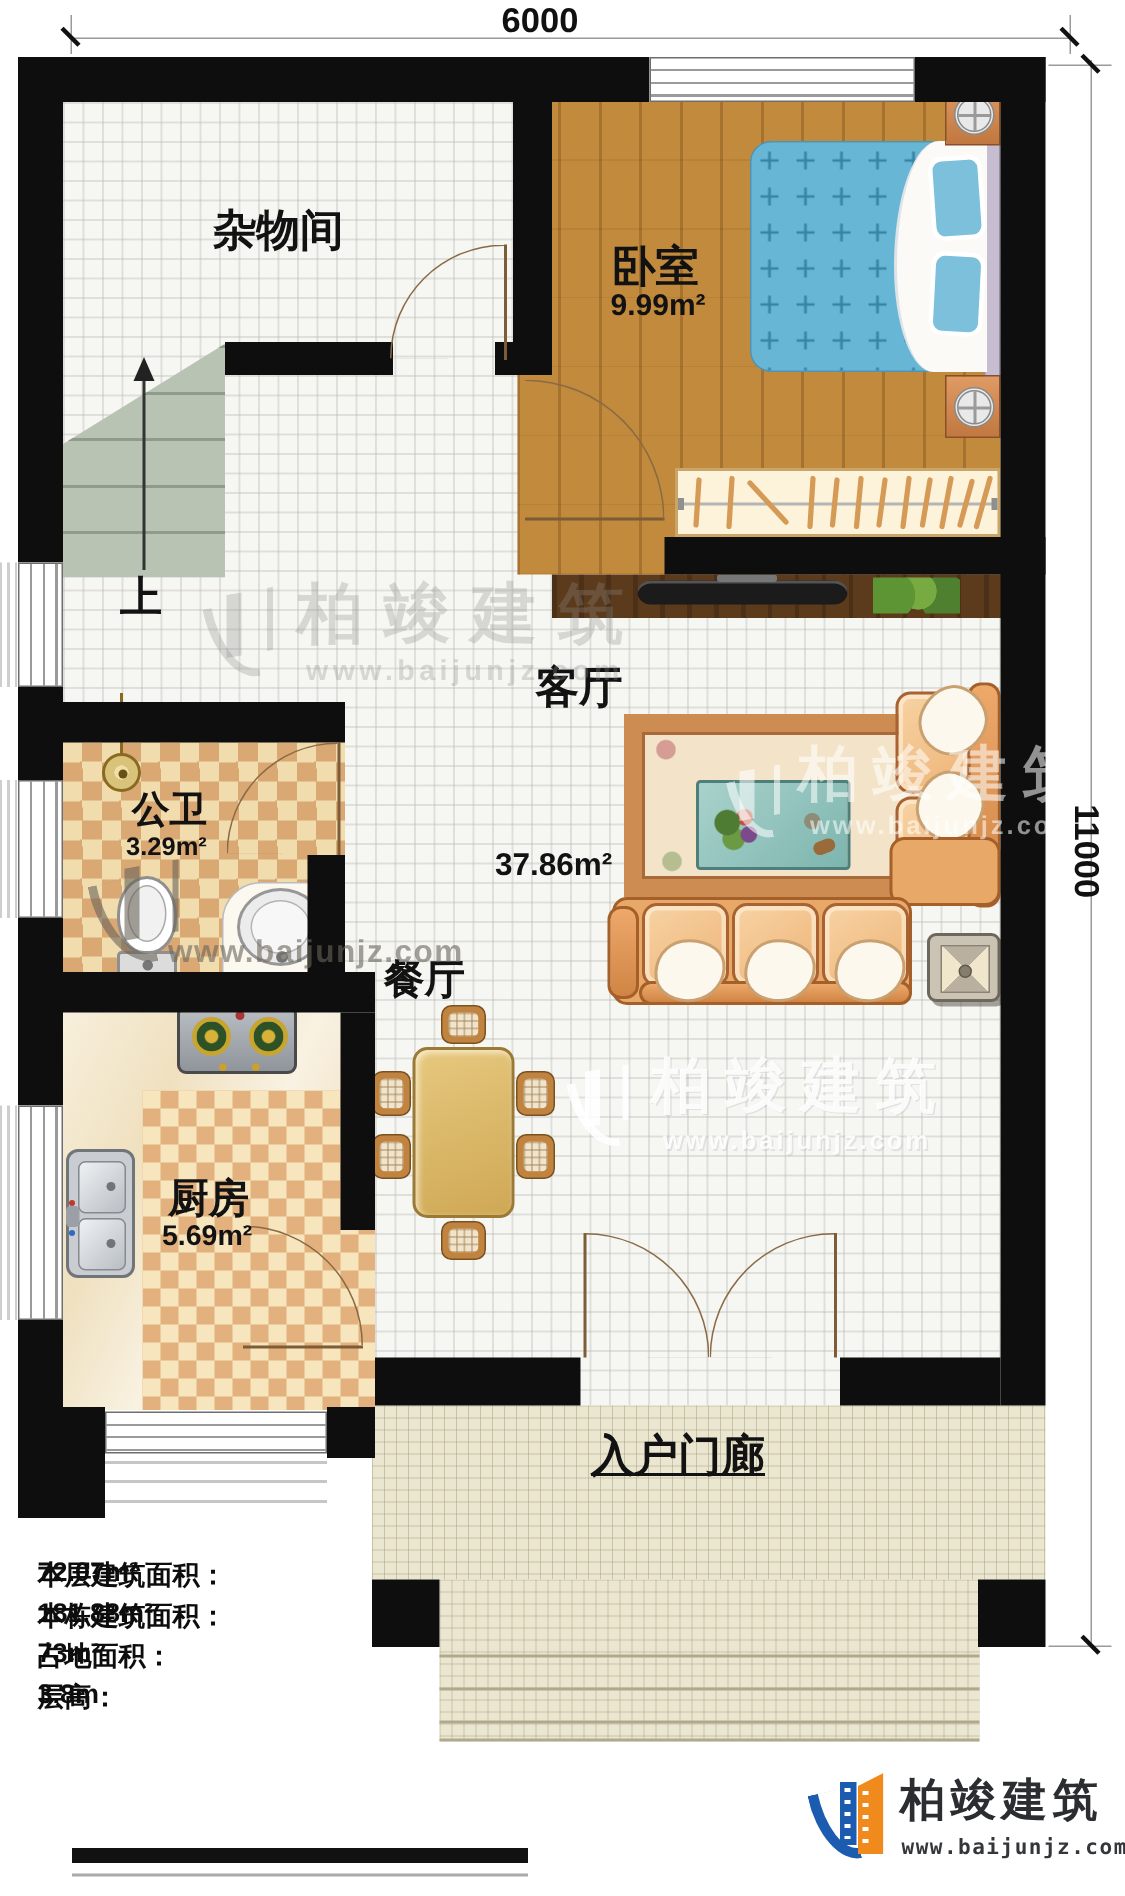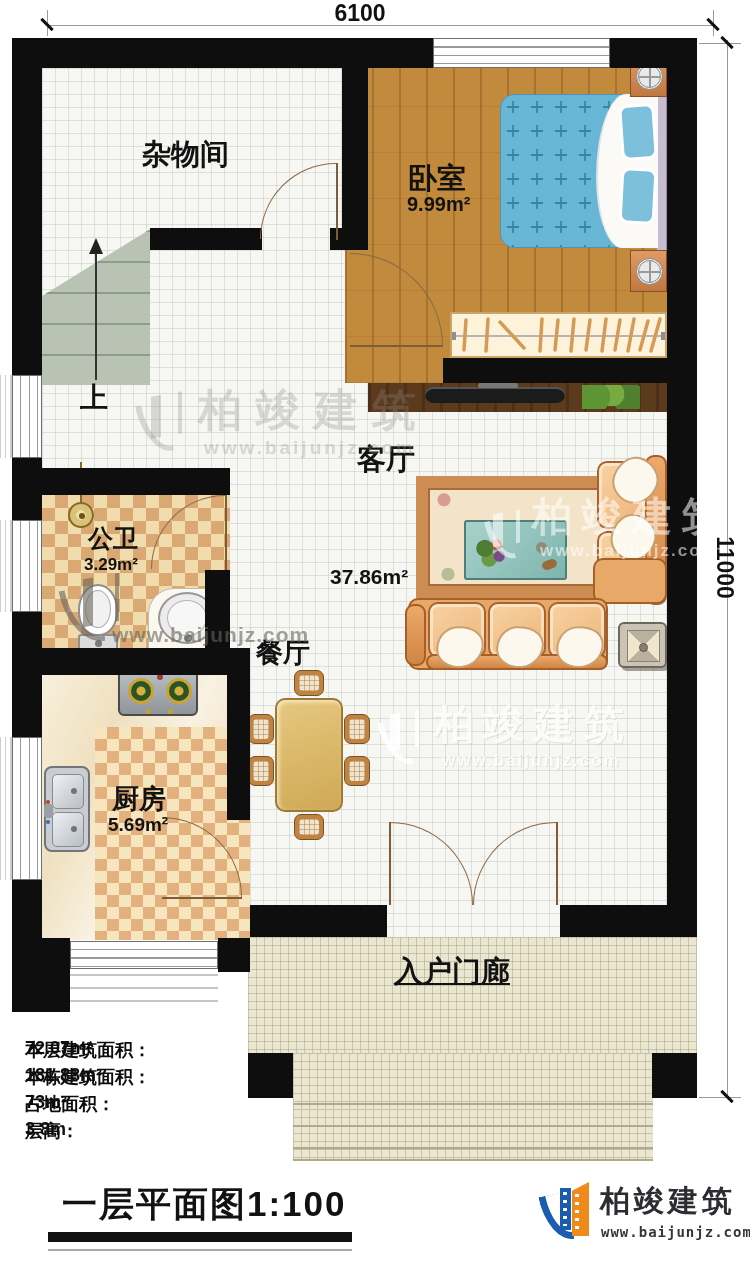--- a/index.html
+++ b/index.html
@@ -279,21 +279,21 @@
   <div class="leafV" style="left:389px;top:822px;height:83px;"></div>
   <div class="arcTR" style="left:390px;top:822px;width:83px;height:83px;"></div>
   <div class="leafV" style="left:556px;top:822px;height:83px;"></div>
   <div class="arcTL" style="left:473px;top:822px;width:83px;height:83px;"></div>
 
   <div class="rlabel" style="left:118px;top:140px;font-size:29px;margin-left:24px;">杂物间</div>
   <div class="rlabel" style="left:408px;top:164px;font-size:29px;">卧室</div>
   <div class="rlabel" style="left:407px;top:194px;font-size:20px;text-align:center;">9.99m²</div>
   <div class="rlabel" style="left:357px;top:445px;font-size:29px;">客厅</div>
   <div class="rlabel" style="left:330px;top:566px;font-size:21px;">37.86m²</div>
-  <div class="rlabel" style="left:88px;top:528px;font-size:25px;font-family:Liberation Mono, monospace;">公卫</div>
+  <div class="rlabel" style="left:88px;top:528px;font-size:25px;">公卫</div>
   <div class="rlabel" style="left:84px;top:556px;font-size:17px;text-align:right;">3.29m²</div>
   <div class="rlabel" style="left:256px;top:640px;font-size:27px;">餐厅</div>
   <div class="rlabel" style="left:112px;top:786px;font-size:27px;">厨房</div>
   <div class="rlabel" style="left:108px;top:815px;font-size:19px;">5.69m²</div>
   <div class="rlabel" style="left:394px;top:957px;font-size:29px;text-decoration:underline;">入户门廊</div>
   <div class="rlabel" style="left:80px;top:384px;font-size:28px;">上</div>
 
   <div class="wm" style="left:140px;top:388px;color:rgba(138,138,138,.30);">
     <span class="wmg" style="left:0;top:6px;width:44px;height:58px;"></span>
     <span class="wtext" style="left:58px;top:0;font-size:44px;letter-spacing:14px;">柏竣建筑</span>
@@ -312,21 +312,21 @@
   <div class="wm" style="left:64px;top:576px;color:rgba(105,100,90,.60);">
     <span class="wmg" style="left:0;top:0;width:58px;height:66px;"></span>
     <span class="wurl" style="left:48px;top:48px;font-size:21px;letter-spacing:1px;">www.baijunjz.com</span>
   </div>
 
   <div class="dimline" style="left:47px;top:25px;width:666px;height:1px;"></div>
   <div class="dimline" style="left:47px;top:10px;width:1px;height:26px;"></div>
   <div class="dimline" style="left:713px;top:10px;width:1px;height:26px;"></div>
   <div class="tick" style="left:39px;top:23px;"></div>
   <div class="tick" style="left:705px;top:23px;"></div>
-  <div class="dimtext" style="left:305px;top:2px;width:110px;text-align:center;">6100</div>
+  <div class="dimtext" style="left:305px;top:2px;width:110px;text-align:center;">6000</div>
 
   <div class="dimline" style="left:727px;top:40px;width:1px;height:1057px;"></div>
   <div class="dimline" style="left:699px;top:43px;width:42px;height:1px;"></div>
   <div class="dimline" style="left:699px;top:1097px;width:42px;height:1px;"></div>
   <div class="tick" style="left:719px;top:41px;"></div>
   <div class="tick" style="left:719px;top:1095px;"></div>
   <div class="dimtext" style="left:679px;top:556px;width:90px;text-align:center;transform:rotate(90deg);">11000</div>
 
   <div style="left:25px;top:1038px;width:280px;height:116px;font-size:18px;font-weight:bold;color:#0d0d0d;">
     <div style="left:0;top:0;white-space:nowrap;position:absolute;">
@@ -340,21 +340,20 @@
     <div style="left:0;top:54px;white-space:nowrap;position:absolute;">
       <span>占地面积：</span>
         <span>73m²</span>
     </div>
     <div style="left:0;top:81px;white-space:nowrap;position:absolute;">
       <span>层高：</span>
         <span>3.8m</span>
     </div>
   </div>
 
-  <div class="rlabel" style="left:62px;top:1186px;font-size:35px;letter-spacing:2px;">一层平面图1:100</div>
   <div style="left:48px;top:1232px;width:304px;height:10px;background:#111;"></div>
   <div style="left:48px;top:1249px;width:304px;height:2px;background:#aaa;"></div>
 
   <div style="left:543px;top:1178px;width:190px;height:72px;">
     <span style="left:0;top:2px;width:52px;height:66px;position:absolute;">
       <span style="position:absolute;left:0;top:14px;width:27px;height:48px;border-left:7px solid var(--logo_blue,#1b5cb0);border-bottom:7px solid var(--logo_blue,#1b5cb0);border-bottom-left-radius:100% 100%;transform:rotate(-12deg);"></span>
       <span style="position:absolute;left:17px;top:8px;width:11px;height:42px;background:var(--logo_blue,#1b5cb0);">
         <span style="position:absolute;left:3px;top:4px;width:4px;height:34px;background:repeating-linear-gradient(180deg,#fff 0 3px,transparent 3px 8px);"></span>
       </span>
       <span style="position:absolute;left:29px;top:2px;width:17px;height:54px;background:var(--logo_orange,#f08a1d);clip-path:polygon(0 16%,100% 0,100% 100%,0 100%);">

